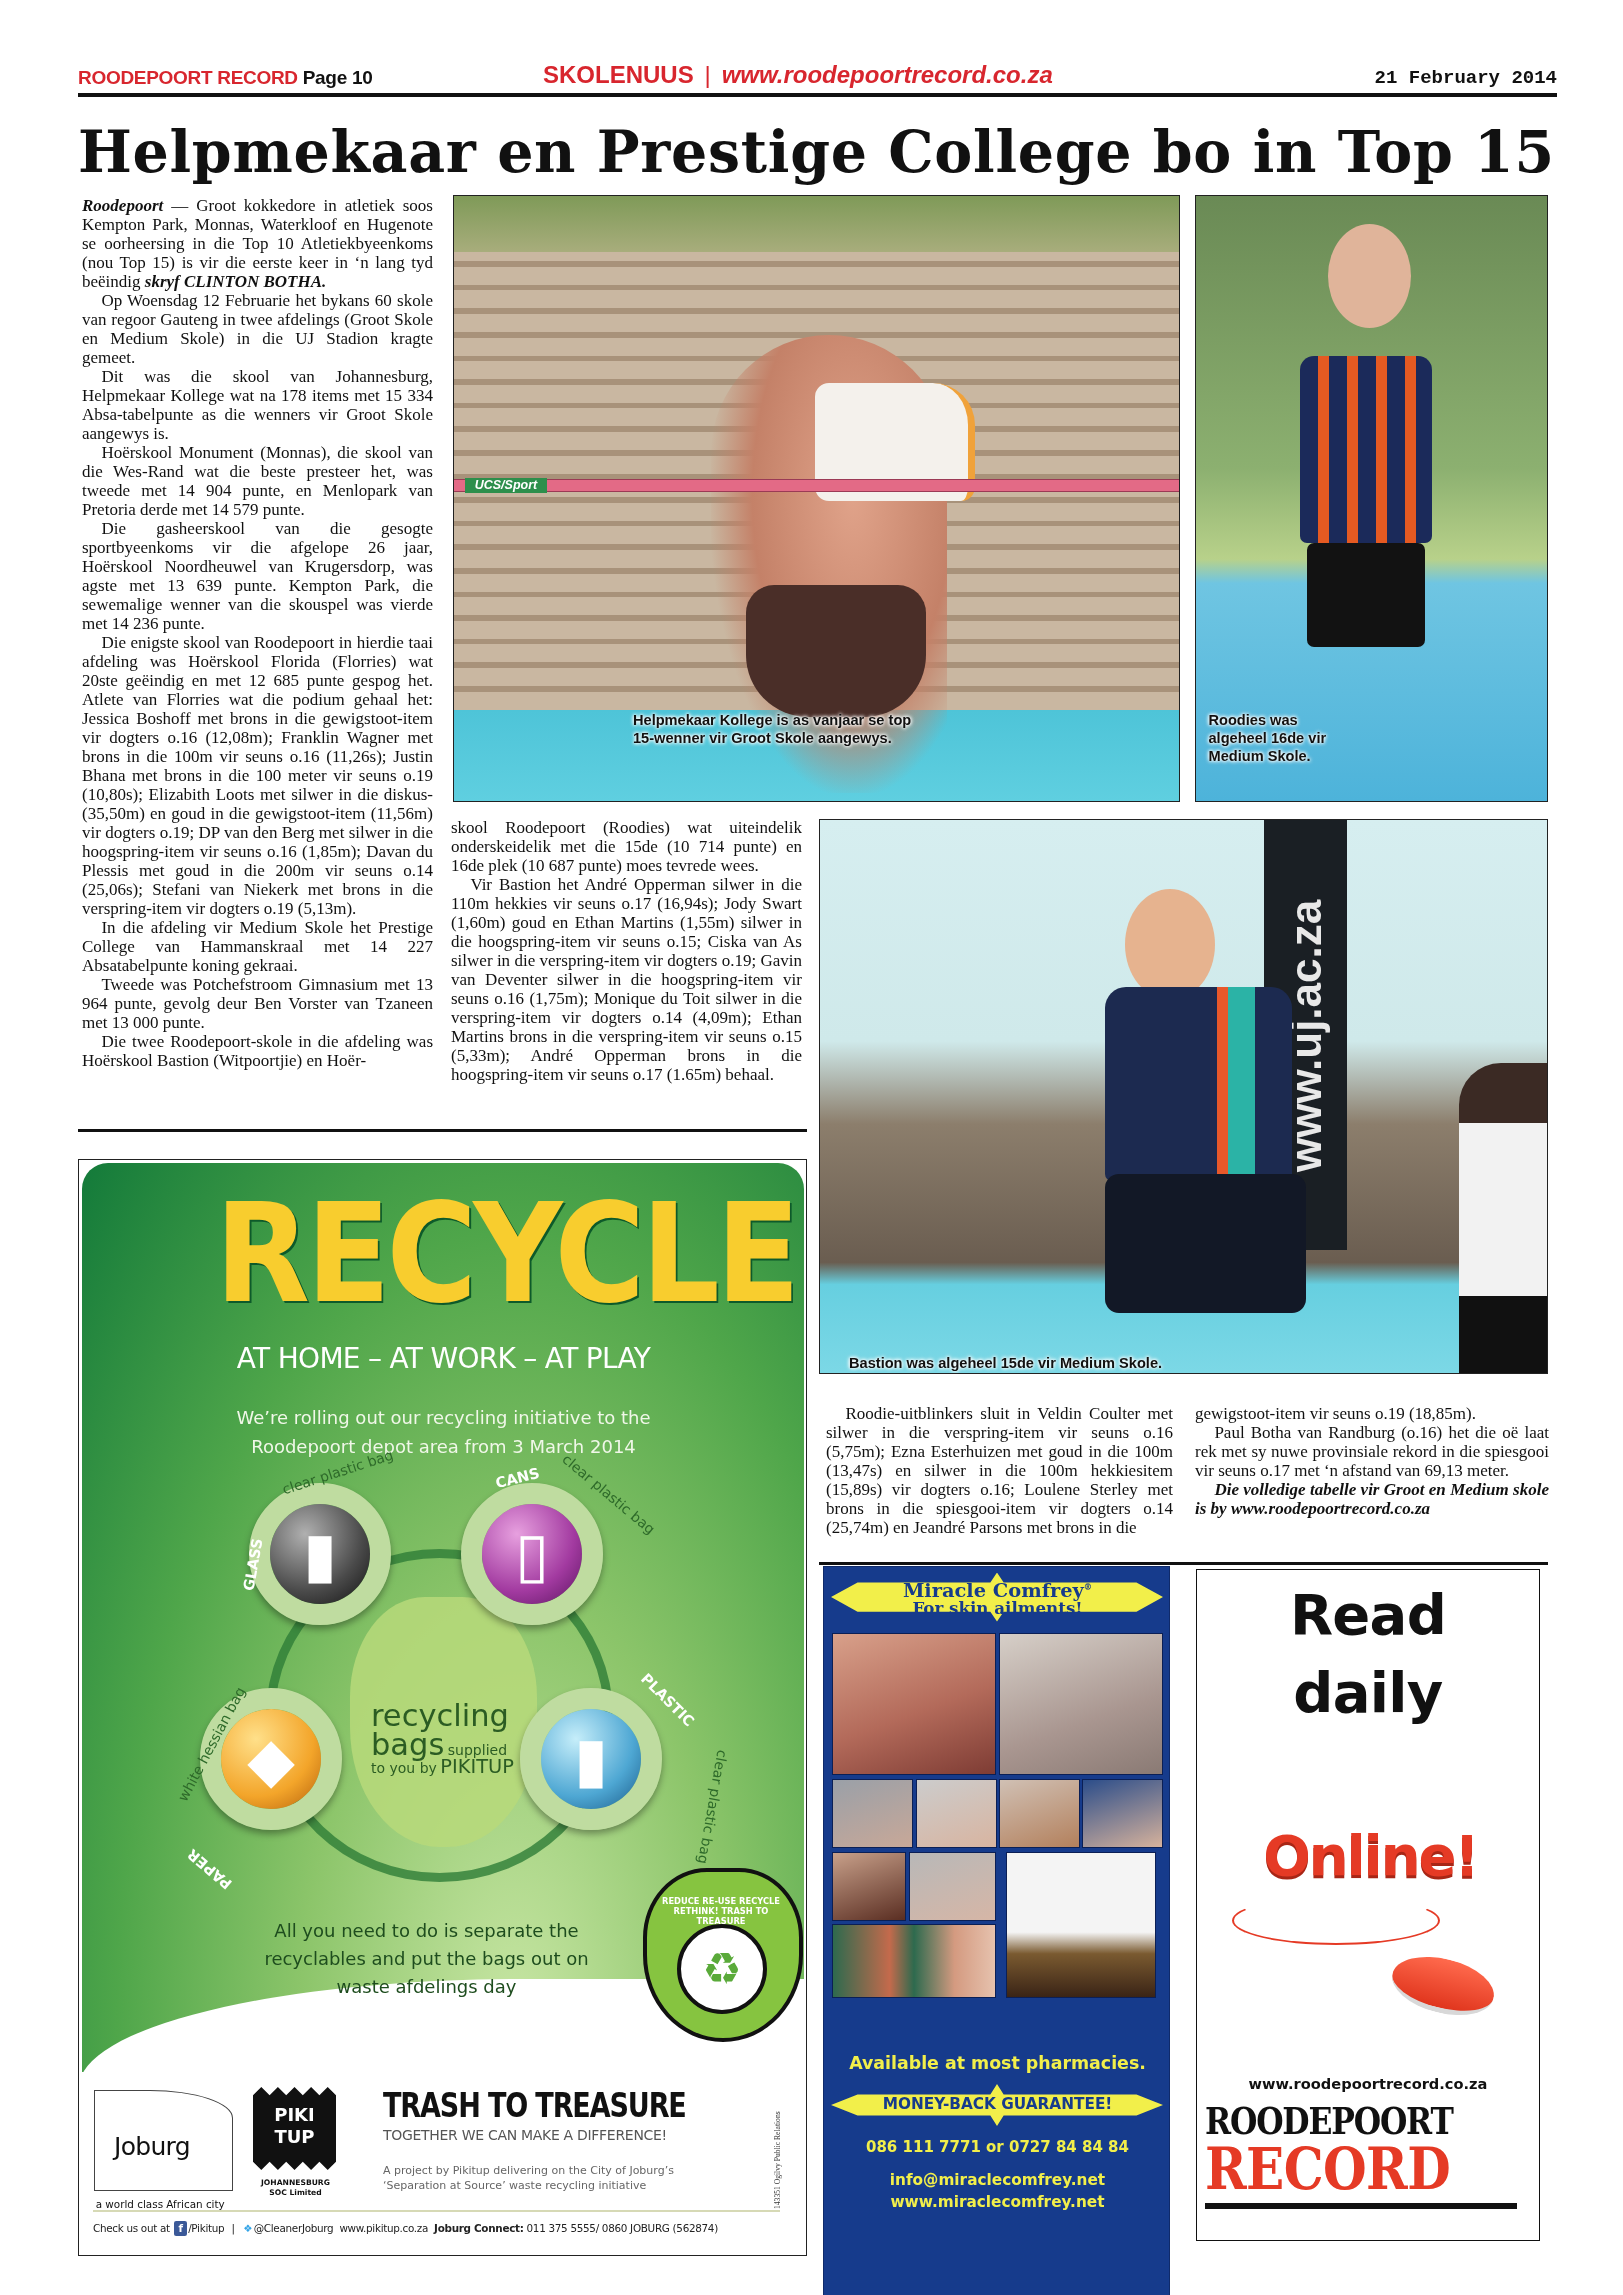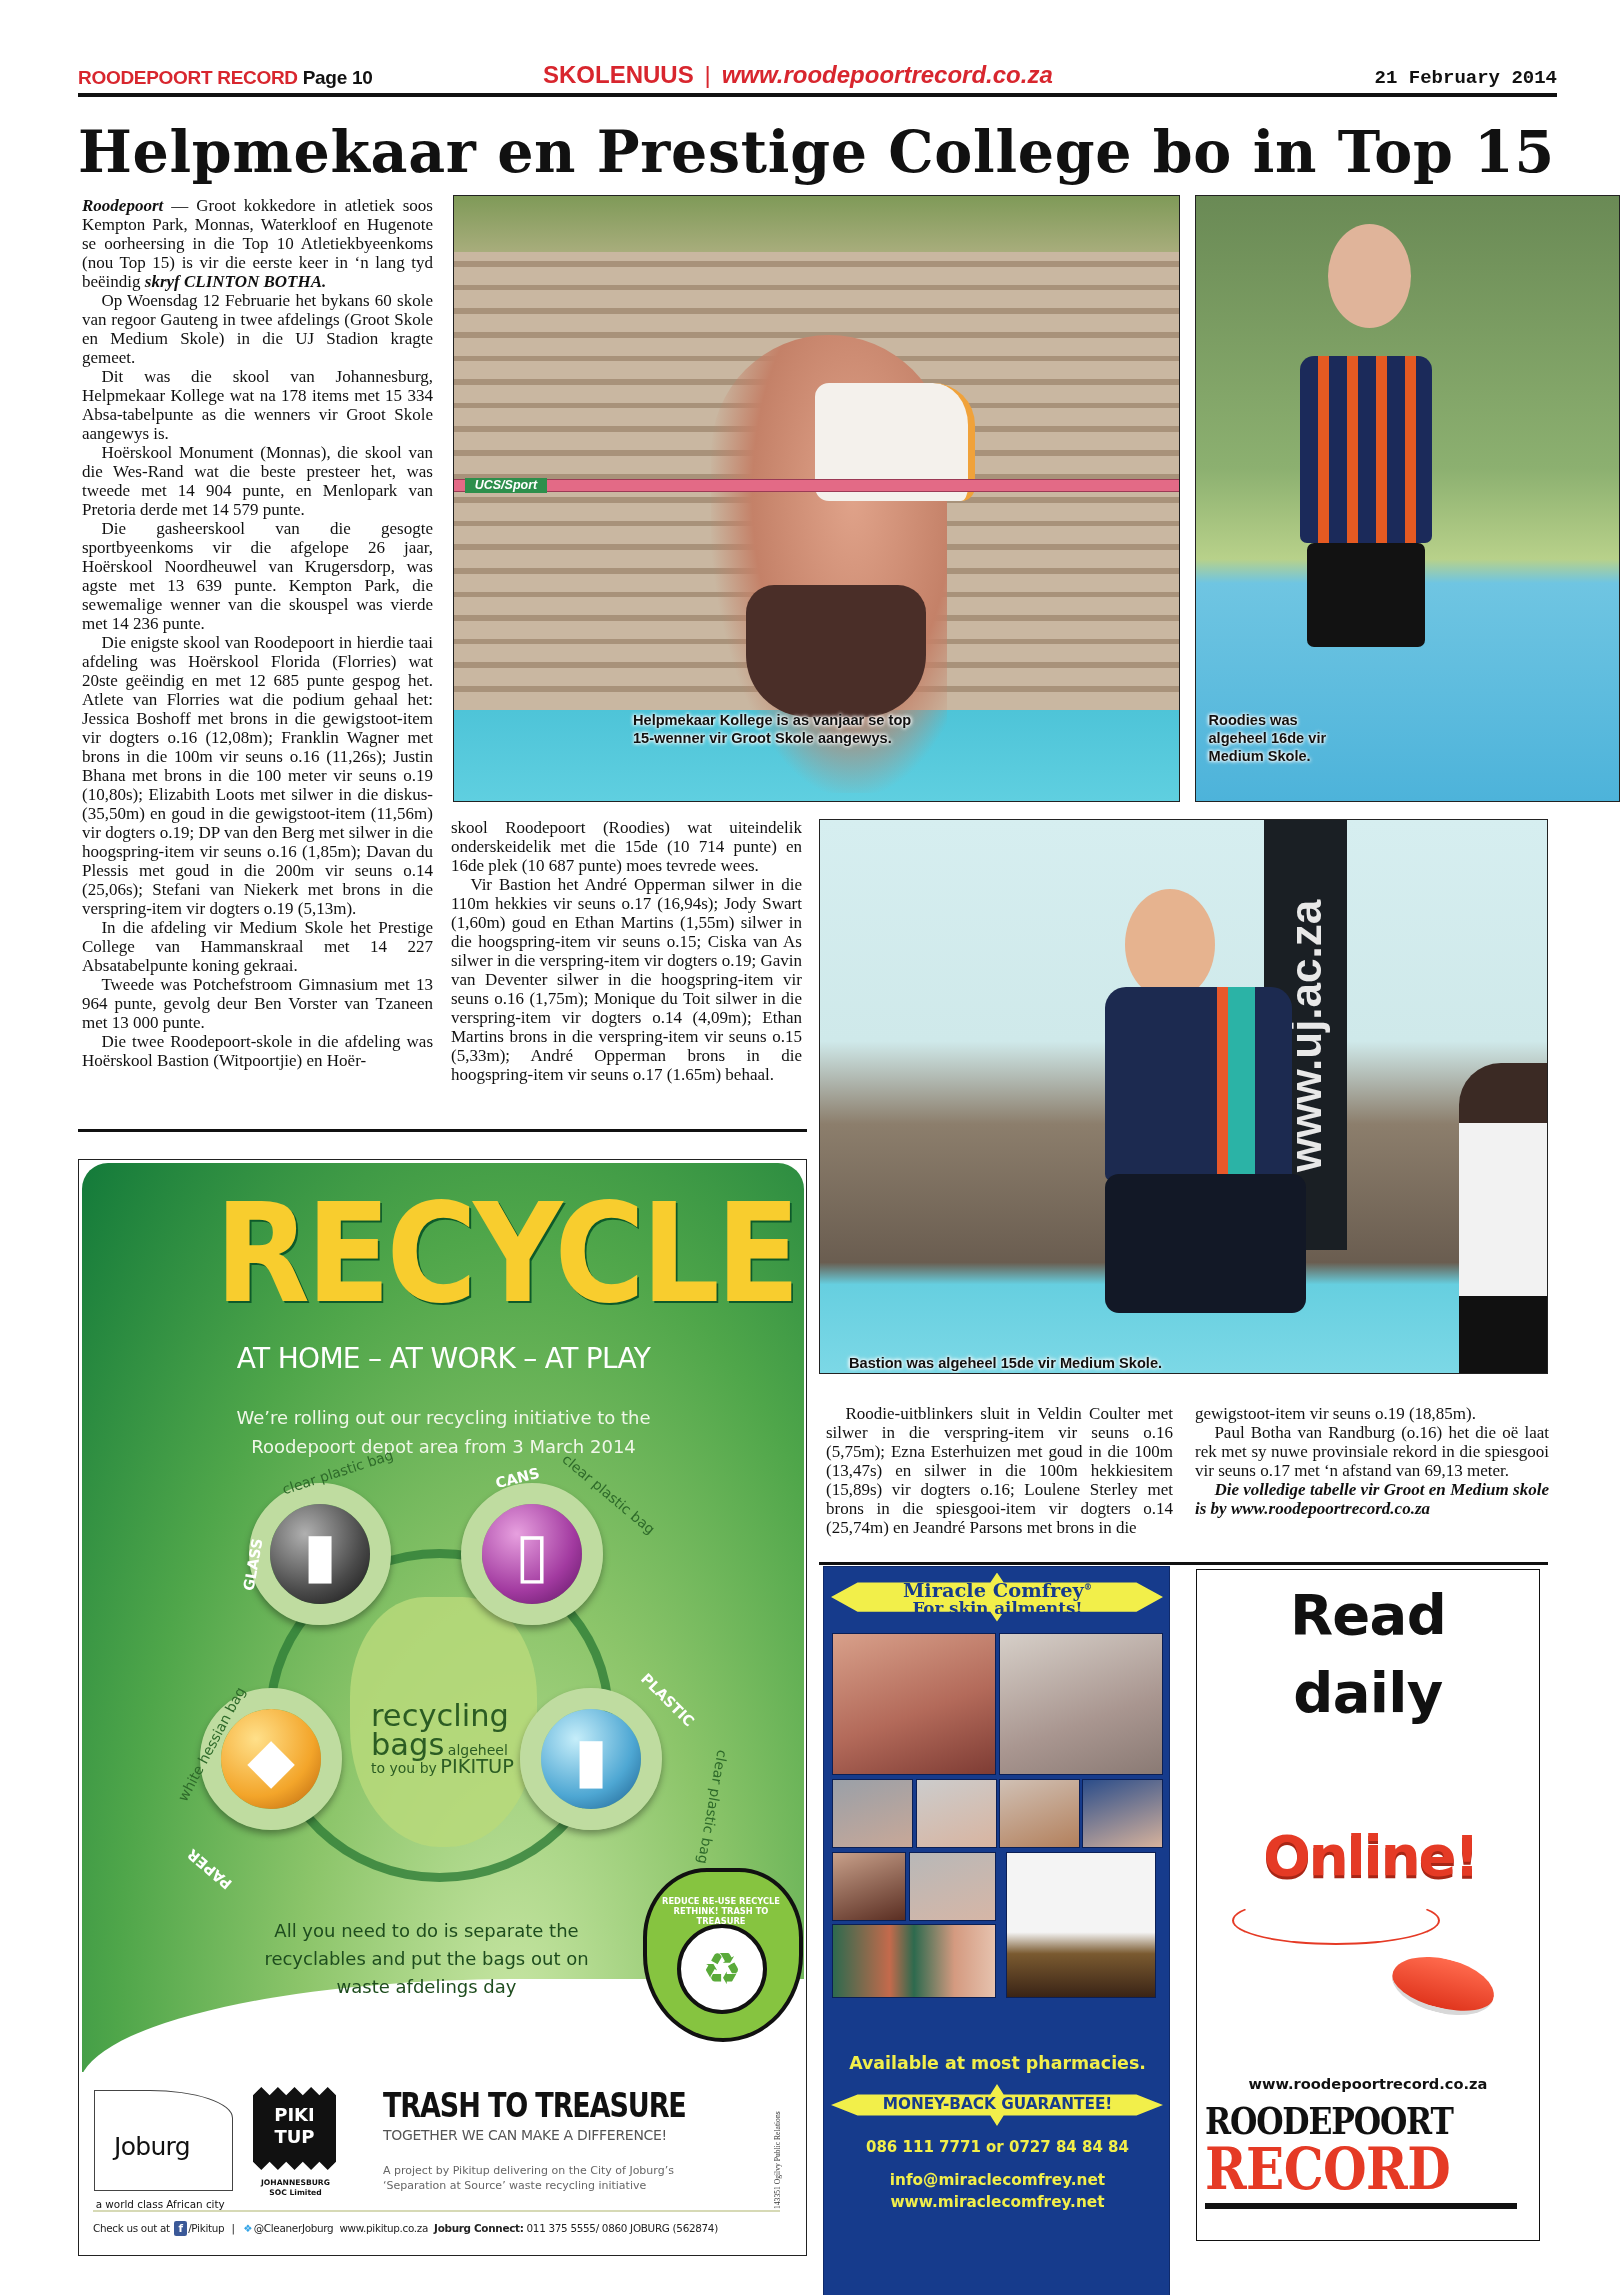--- a/index.html
+++ b/index.html
@@ -42,21 +42,21 @@
           repeating-linear-gradient(180deg, #c9b7a1 0px, #c9b7a1 18px, #a8927a 18px, #a8927a 23.6px),
           #bfae98; }
   .p1 .grass { position: absolute; left: 0; top: 0; width: 100%; height: 56px; background: linear-gradient(180deg, #7f9a58, #a8ad7c); }
   .p1 .bar { position: absolute; left: 0; top: 283px; width: 100%; height: 12.5px; background: #e36a86; border-top: 1.4px solid #9b3a55; border-bottom: 1.4px solid #9b3a55; }
   .p1 .bar-label { position: absolute; left: 11px; top: 282px; height: 15.3px; padding: 0 9.7px; background: #2d8f4c; color: #fff; font-family: "Liberation Sans", sans-serif; font-size: 12.5px; font-weight: bold; font-style: italic; line-height: 15.3px; }
   .p1 .athlete-body { position: absolute; left: 257px; top: 139px; width: 236px; height: 458px; border-radius: 118px 118px 28px 28px; background: radial-gradient(ellipse at 60% 35%, #e0a38a 0%, #c48168 50%, transparent 72%); }
   .p1 .shorts { position: absolute; left: 292px; top: 389px; width: 180px; height: 132px; border-radius: 28px 28px 62px 62px; background: #4a2e28; }
   .p1 .top { position: absolute; left: 361px; top: 187px; width: 160px; height: 118px; border-radius: 14px 42px 14px 14px; background: #f4f1ec; border-right: 7px solid #f0a23a; }
   .p1 .caption { left: 179px; top: 515px; }
 
-  .p2 { left: 1195px; top: 195px; width: 425px; height: 607px;
+  .p2 { left: 1195px; top: 195px; width: 353px; height: 607px;
         background: linear-gradient(180deg, #6a8a55 0%, #8cb070 45%, #b8d18a 60%, #6fc5e2 64%, #4db3da 100%); }
   .p2 .runner-vest { position: absolute; left: 104px; top: 160px; width: 132px; height: 187px; border-radius: 14px 14px 7px 7px; background: repeating-linear-gradient(90deg, #1b2a5a 0 18px, #e55a22 18px 29px); }
   .p2 .runner-head { position: absolute; left: 132px; top: 28px; width: 83px; height: 104px; border-radius: 50%; background: #e0b49a; }
   .p2 .runner-shorts { position: absolute; left: 111px; top: 347px; width: 118px; height: 104px; border-radius: 7px; background: #121212; }
   .p2 .caption { left: 12.5px; top: 515px; }
 
   .p3 { left: 819px; top: 819px; width: 729px; height: 555px;
         background: linear-gradient(180deg, #d6eef0 0%, #cfe9ea 40%, #8c7e6c 55%, #6a5d50 80%, #66cfe0 84%, #7cd8e6 100%); }
   .p3 .banner { position: absolute; left: 444px; top: 0; width: 83px; height: 430px; background: #1a1f24; }
   .p3 .banner-text { position: absolute; left: 451px; top: 28px; width: 69px; height: 375px; color: #e8e8e8; font-family: "Liberation Sans", sans-serif; font-size: 44px; font-weight: bold; writing-mode: vertical-rl; transform: rotate(180deg); line-height: 69px; text-align: center; }
@@ -214,21 +214,21 @@
   <div class="rc-wave"></div>
   <div class="rc-title">RECYCLE</div>
   <div class="rc-tagline">AT HOME – AT WORK – AT PLAY</div>
   <div class="rc-intro">We’re rolling out our recycling initiative to the Roodepoort depot area from 3 March 2014</div>
 
   <div class="rc-ring"></div>
   <div class="rc-bag"></div>
   <div class="rc-bag-text">
     <span class="big">recycling</span>
     <span class="big" style="display:inline">bags</span>
-    <span class="small">algeheel</span><br>
+    <span class="small">supplied</span><br>
     <span class="small">to you by</span>
     <span class="small" style="font-size:19.4px">PIKITUP</span>
   </div>
 
   <div class="bubble b-glass">
       <div class="inner">▮</div>
     </div>
   <div class="bubble b-cans">
       <div class="inner">▯</div>
     </div>

